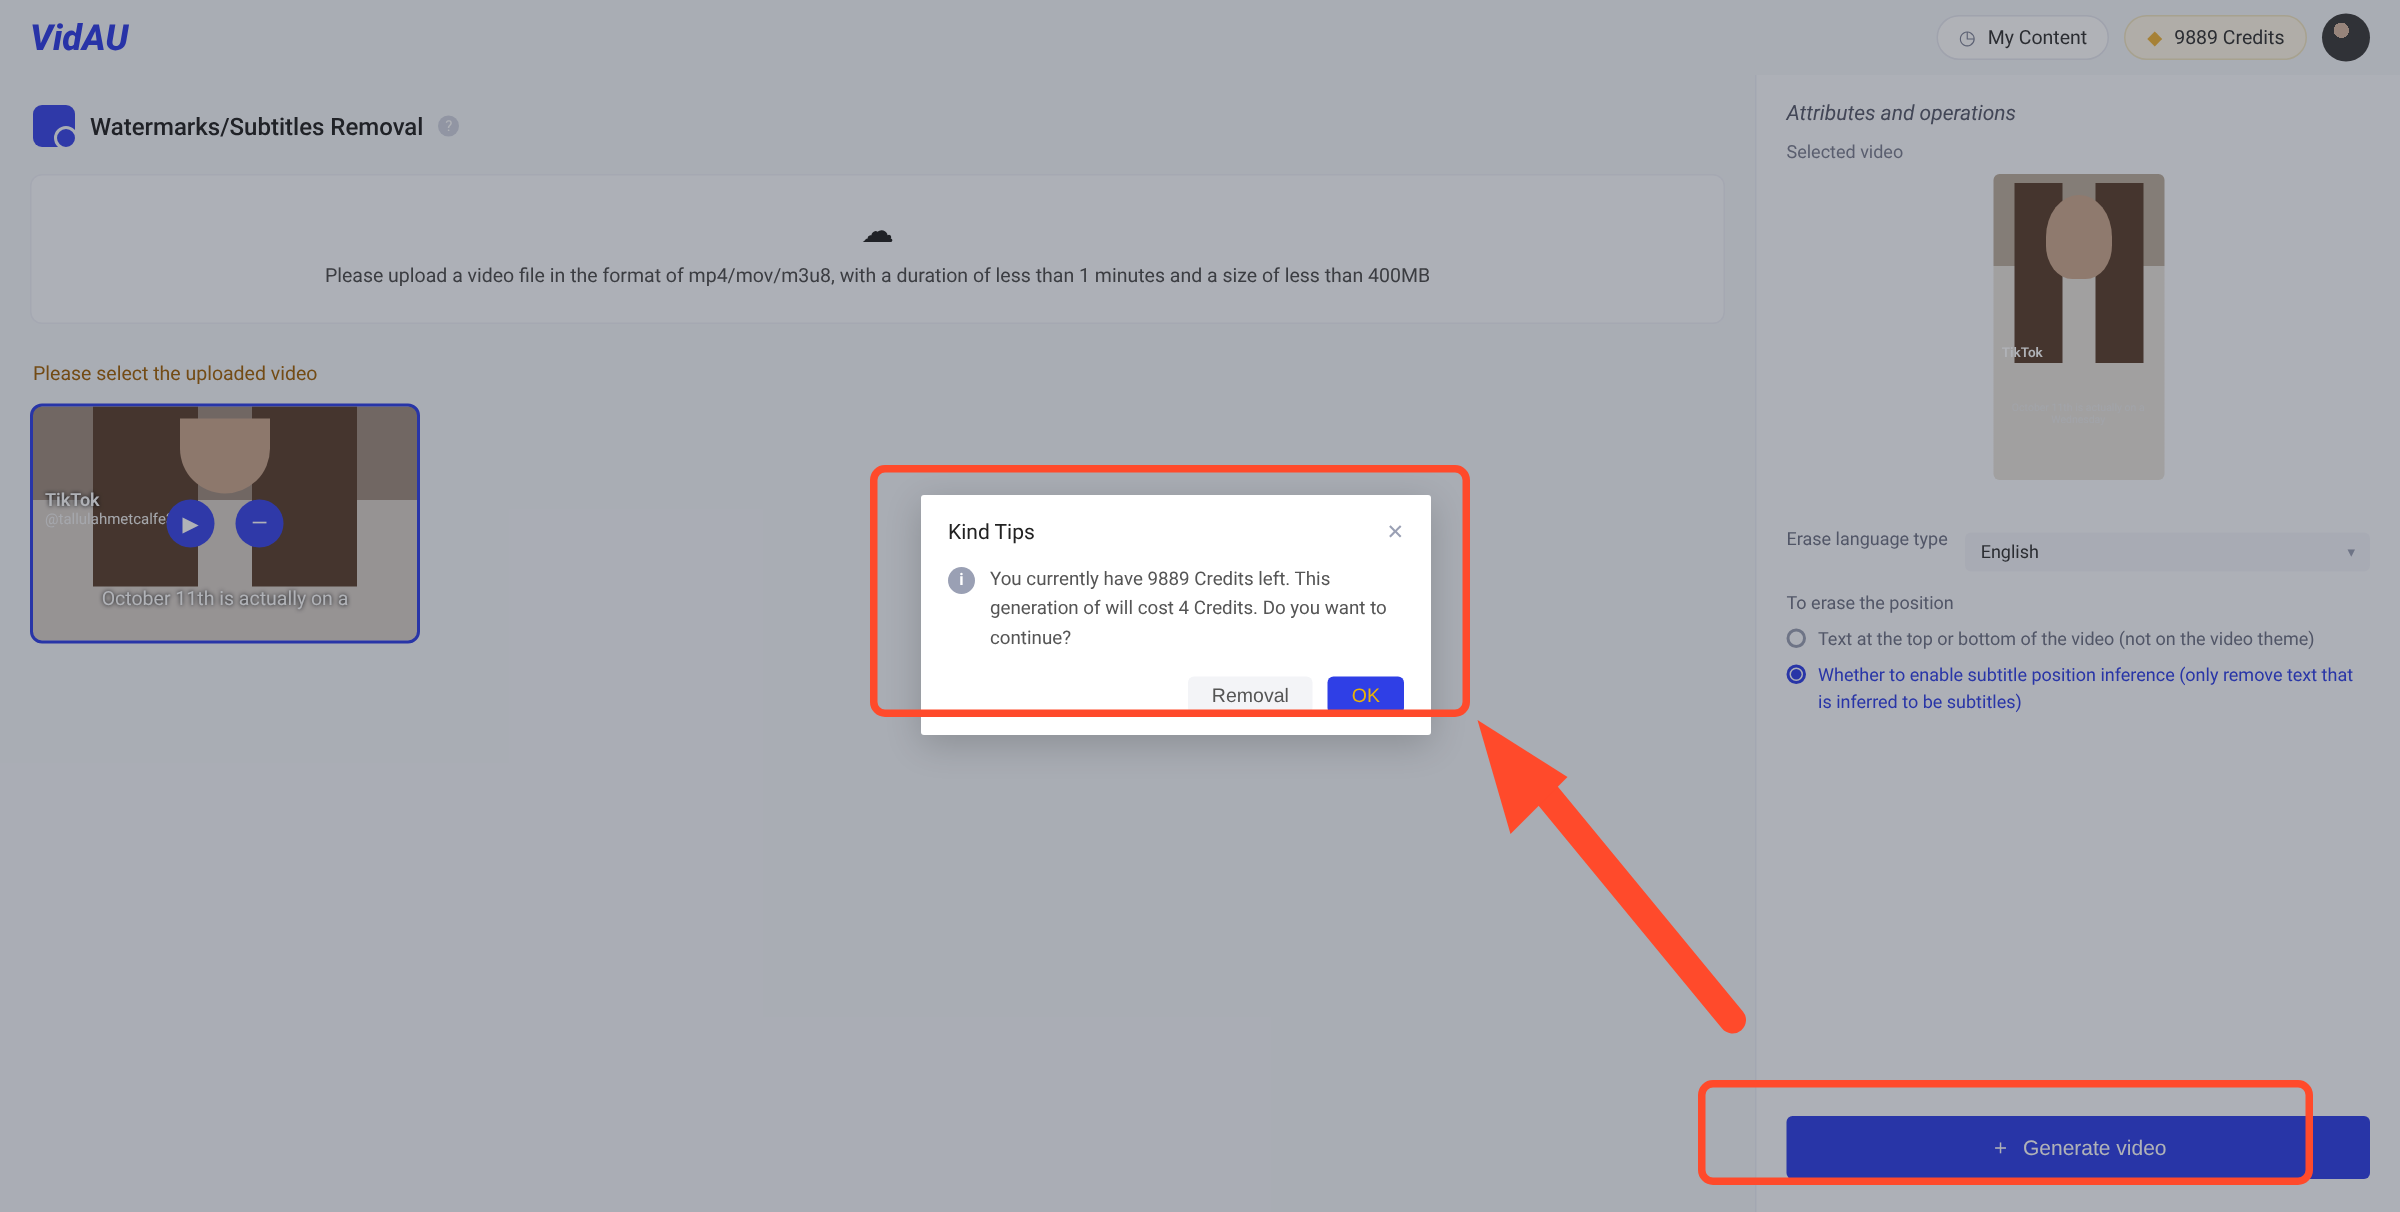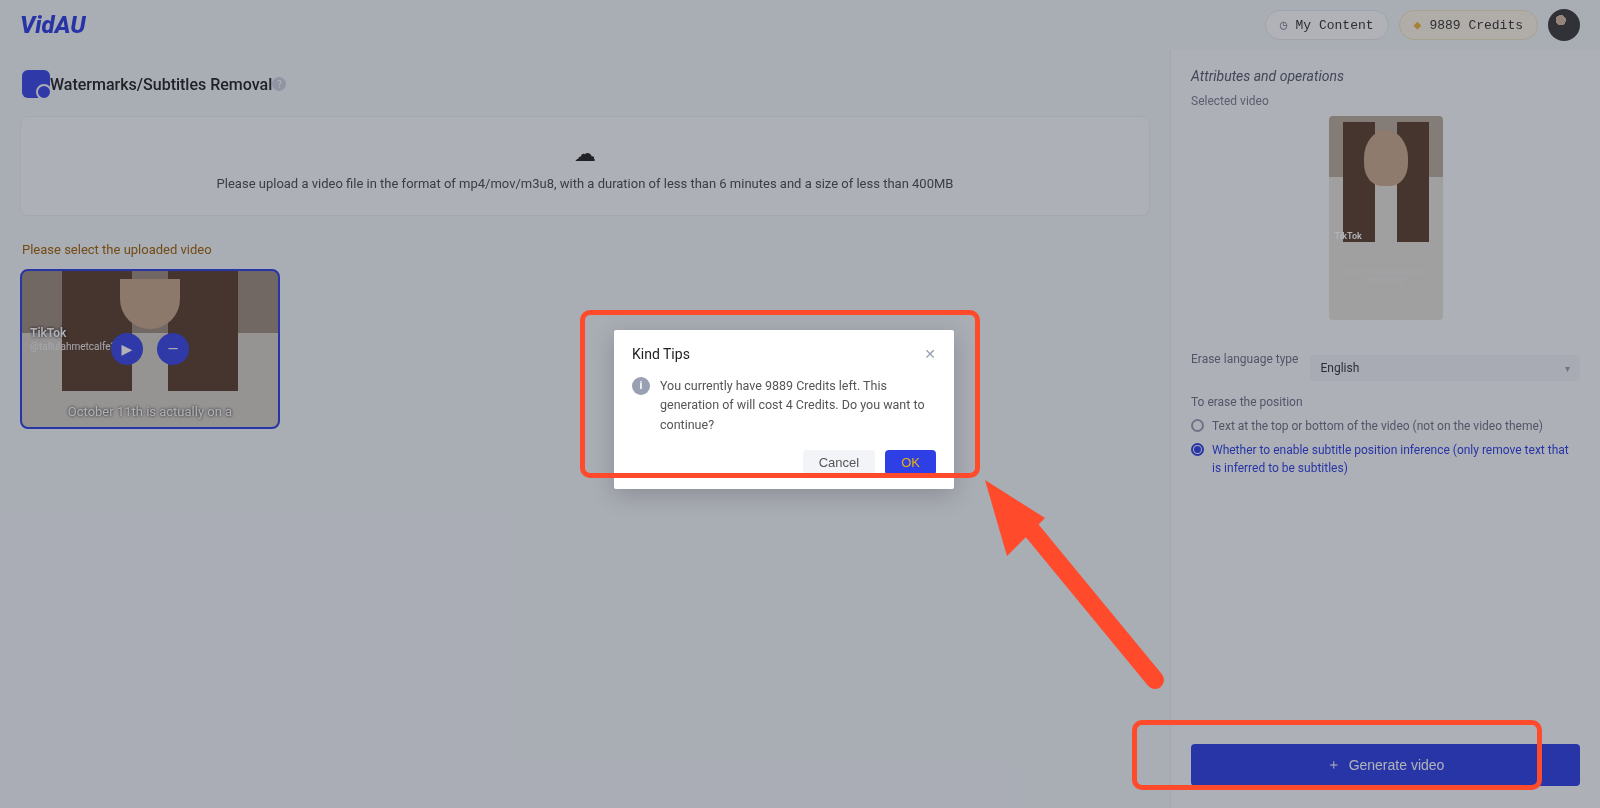--- a/index.html
+++ b/index.html
@@ -34,36 +34,35 @@
   .pill {
     background: #fff;
     border-radius: 18px;
     padding: 6px 14px;
     display: flex;
     align-items: center;
     gap: 6px;
     font-size: 13px;
     color: #333;
     border: 1px solid #e6e8f0;
-    font-family: Liberation Mono, monospace;
   }
   .pill.credits { background: #fff8e8; border-color: #f2e6c2; }
   .avatar {
     width: 32px;
     height: 32px;
     border-radius: 50%;
     background: radial-gradient(circle at 40% 35%, #d7b9a3 0 18%, #3b3b3b 18% 100%);
   }
 
   
   .main { display: flex; height: calc(100% - 50px); }
   .content { flex: 1; padding: 10px 20px 20px 20px; }
   .sidebar { width: 430px; background: #fbfcff; border-left: 1px solid #eceff7; padding: 18px 20px; position: relative; }
 
-  .page-title-row { display: flex; align-items: center; margin: 10px 0 18px 2px; }
+  .page-title-row { display: flex; align-items: center; gap: 10px; margin: 10px 0 18px 2px; }
   .page-icon {
     width: 28px; height: 28px; border-radius: 6px;
     background: #3a46e8;
     position: relative;
   }
   .page-icon::after{
     content:""; position:absolute; right:-2px; bottom:-2px; width:12px; height:12px;
     border-radius:50%; background:#3a46e8; border:2px solid #f5f7fb;
   }
   .page-title { font-size: 16px; color: #222; font-weight: 500; }
@@ -97,21 +96,21 @@
   }
   .video-thumb .hair-l, .video-thumb .hair-r {
     position:absolute; top:0; width:70px; height:120px; background:#5b402d;
   }
   .video-thumb .hair-l{ left:40px; }
   .video-thumb .hair-r{ right:40px; }
   .controls { position:absolute; top:50%; left:50%; transform:translate(-50%,-50%); display:flex; gap:14px; }
   .ctrl { width:32px; height:32px; border-radius:50%; background:#3a46e8; color:#fff; display:flex; align-items:center; justify-content:center; font-size:14px; }
   .tiktok-badge { position:absolute; left:8px; top:55px; color:#fff; font-size:12px; font-weight:600; text-shadow:0 0 3px #000; }
   .tiktok-handle { position:absolute; left:8px; top:70px; color:#eee; font-size:10px; }
-  .caption { position:absolute; bottom:8px; left:0; right:0; text-align:center; color:#fff; font-size:13px; text-shadow:0 0 3px #000; }
+  .caption { position:absolute; bottom:20px; left:0; right:0; text-align:center; color:#fff; font-size:13px; text-shadow:0 0 3px #000; }
 
   
   .attr-title { font-size: 14px; color:#565a6b; margin-bottom: 10px; font-style: italic; }
   .sel-label { font-size: 12px; color:#7b7f91; margin-bottom: 8px; }
   .mini-thumb {
     width: 114px; height: 204px; margin: 0 auto 16px auto; border-radius: 4px; position: relative; overflow:hidden;
     background: linear-gradient(to bottom, #bcae9d 0 30%, #e8e3dc 30% 100%);
   }
   .mini-thumb .mhair-l,.mini-thumb .mhair-r{position:absolute; top:6px; width:32px; height:120px; background:#5b402d;}
   .mini-thumb .mhair-l{left:14px;} .mini-thumb .mhair-r{right:14px;}
@@ -185,21 +184,21 @@
 
   <div class="content">
     <div class="page-title-row">
       <div class="page-icon"></div>
       <div class="page-title">Watermarks/Subtitles Removal</div>
       <div class="help-dot">?</div>
     </div>
 
     <div class="upload-box">
       <div class="cloud-icon">☁</div>
-      <div>Please upload a video file in the format of mp4/mov/m3u8, with a duration of less than 6 minutes and a size of less than 400MB</div>
+      <div>Please upload a video file in the format of mp4/mov/m3u8, with a duration of less than 1 minutes and a size of less than 400MB</div>
     </div>
 
     <div class="select-label">Please select the uploaded video</div>
 
     <div class="video-thumb">
       <div class="hair-l"></div>
         <div class="hair-r"></div>
         <div class="face"></div>
       <div class="tiktok-badge">TikTok</div>
       <div class="tiktok-handle">@tallulahmetcalfe3</div>
@@ -255,21 +254,21 @@
 <div class="modal">
   <div class="modal-head">
     <div class="modal-title">Kind Tips</div>
     <div class="modal-close">✕</div>
   </div>
   <div class="modal-body">
     <div class="info-icon">i</div>
     <div>You currently have 9889 Credits left. This generation of will cost 4 Credits. Do you want to continue?</div>
   </div>
   <div class="modal-actions">
-    <button class="btn btn-cancel">Cancel</button>
+    <button class="btn btn-cancel">Removal</button>
     <button class="btn btn-ok">OK</button>
   </div>
 </div>
 
 <div class="hl hl-modal"></div>
 <div class="hl hl-generate"></div>
 
 <svg class="arrow-svg" viewBox="0 0 220 220">
   <defs></defs>
   <line x1="190" y1="200" x2="50" y2="30" stroke="#ff4a2b" stroke-width="18" stroke-linecap="round"></line>

